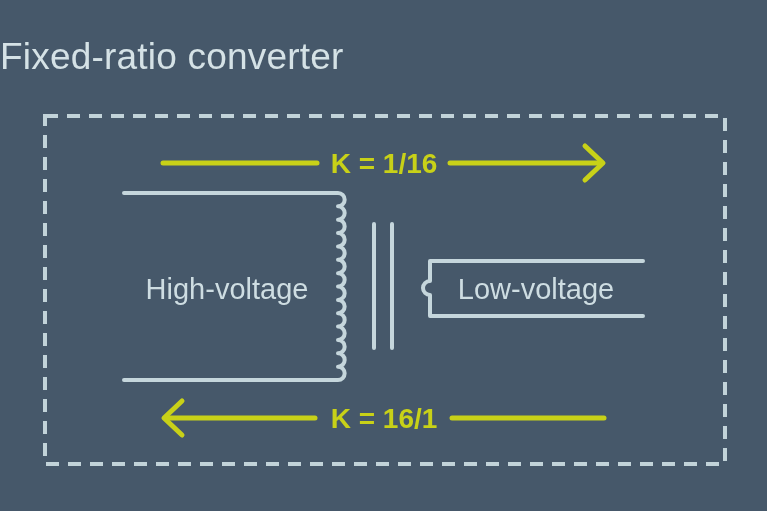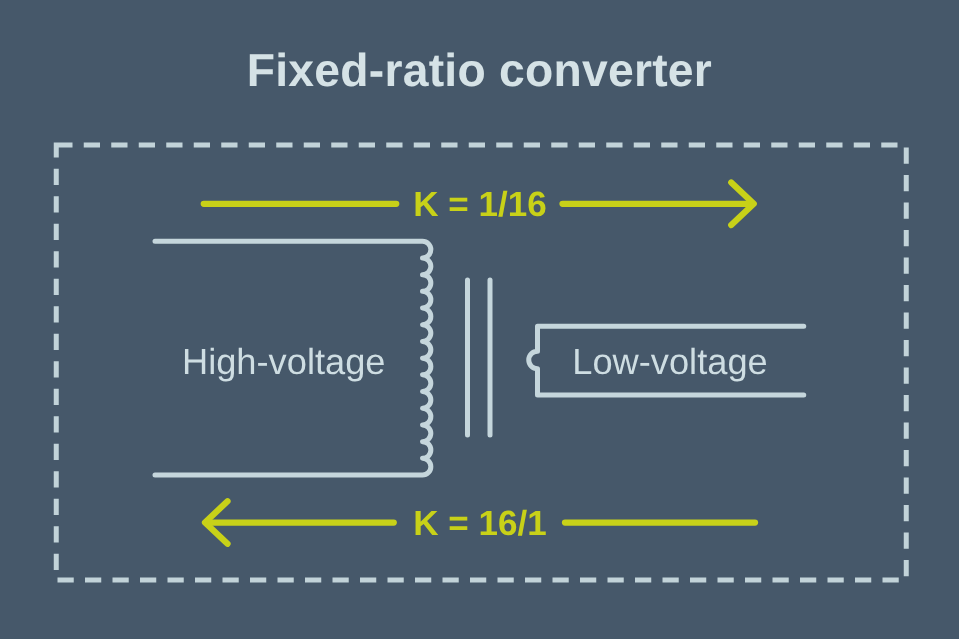--- a/index.html
+++ b/index.html
@@ -12,23 +12,23 @@
   }
   html,body{margin:0;padding:0;}
   body{
     width:767px;height:511px;
     background:var(--background);
     position:relative;overflow:hidden;
     font-family:"Liberation Sans",sans-serif;
   }
   .page-title{
     position:absolute;top:36px;left:0;right:0;
-    margin:0;text-align:center;
+    margin:0;text-align:left;
     font-family:"Liberation Sans",sans-serif;
-    font-weight:bold;font-size:37px;letter-spacing:0.2px;
+    font-weight:normal;font-size:37px;letter-spacing:0.2px;
     color:var(--title-text);
   }
   svg.diagram{position:absolute;top:0;left:0;}
   .dashed{
     stroke:var(--dashed-border);stroke-width:4;fill:none;
     stroke-dasharray:13 9;
   }
   .stroke-light{
     stroke:var(--diagram-stroke);stroke-width:4;fill:none;
     stroke-linecap:round;stroke-linejoin:round;

